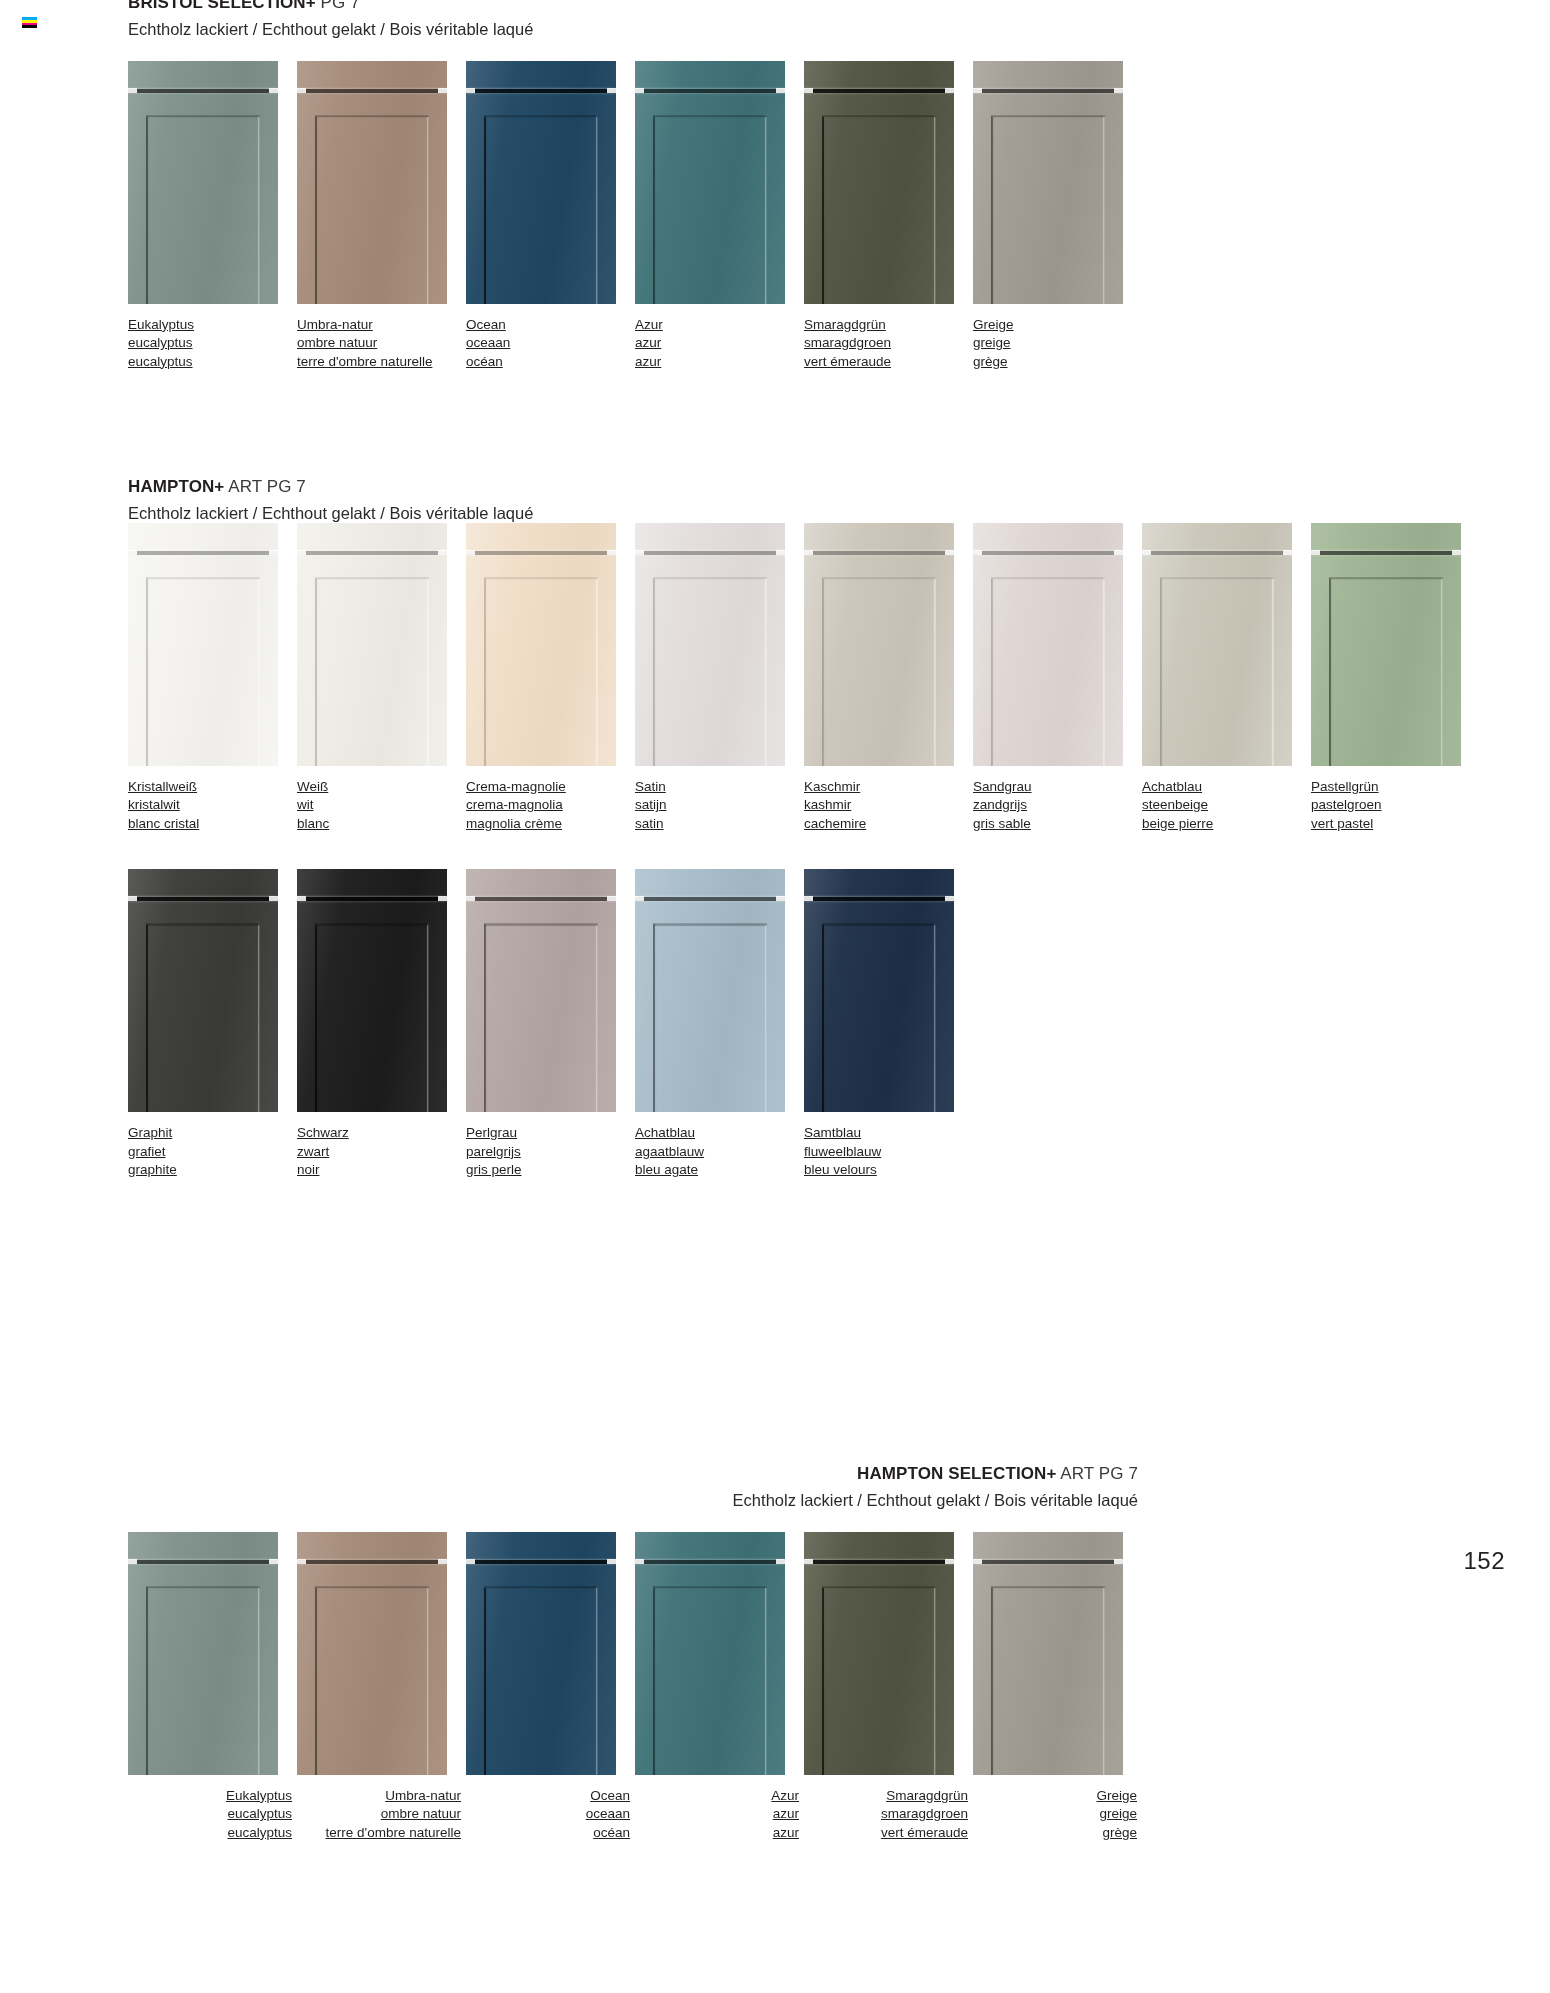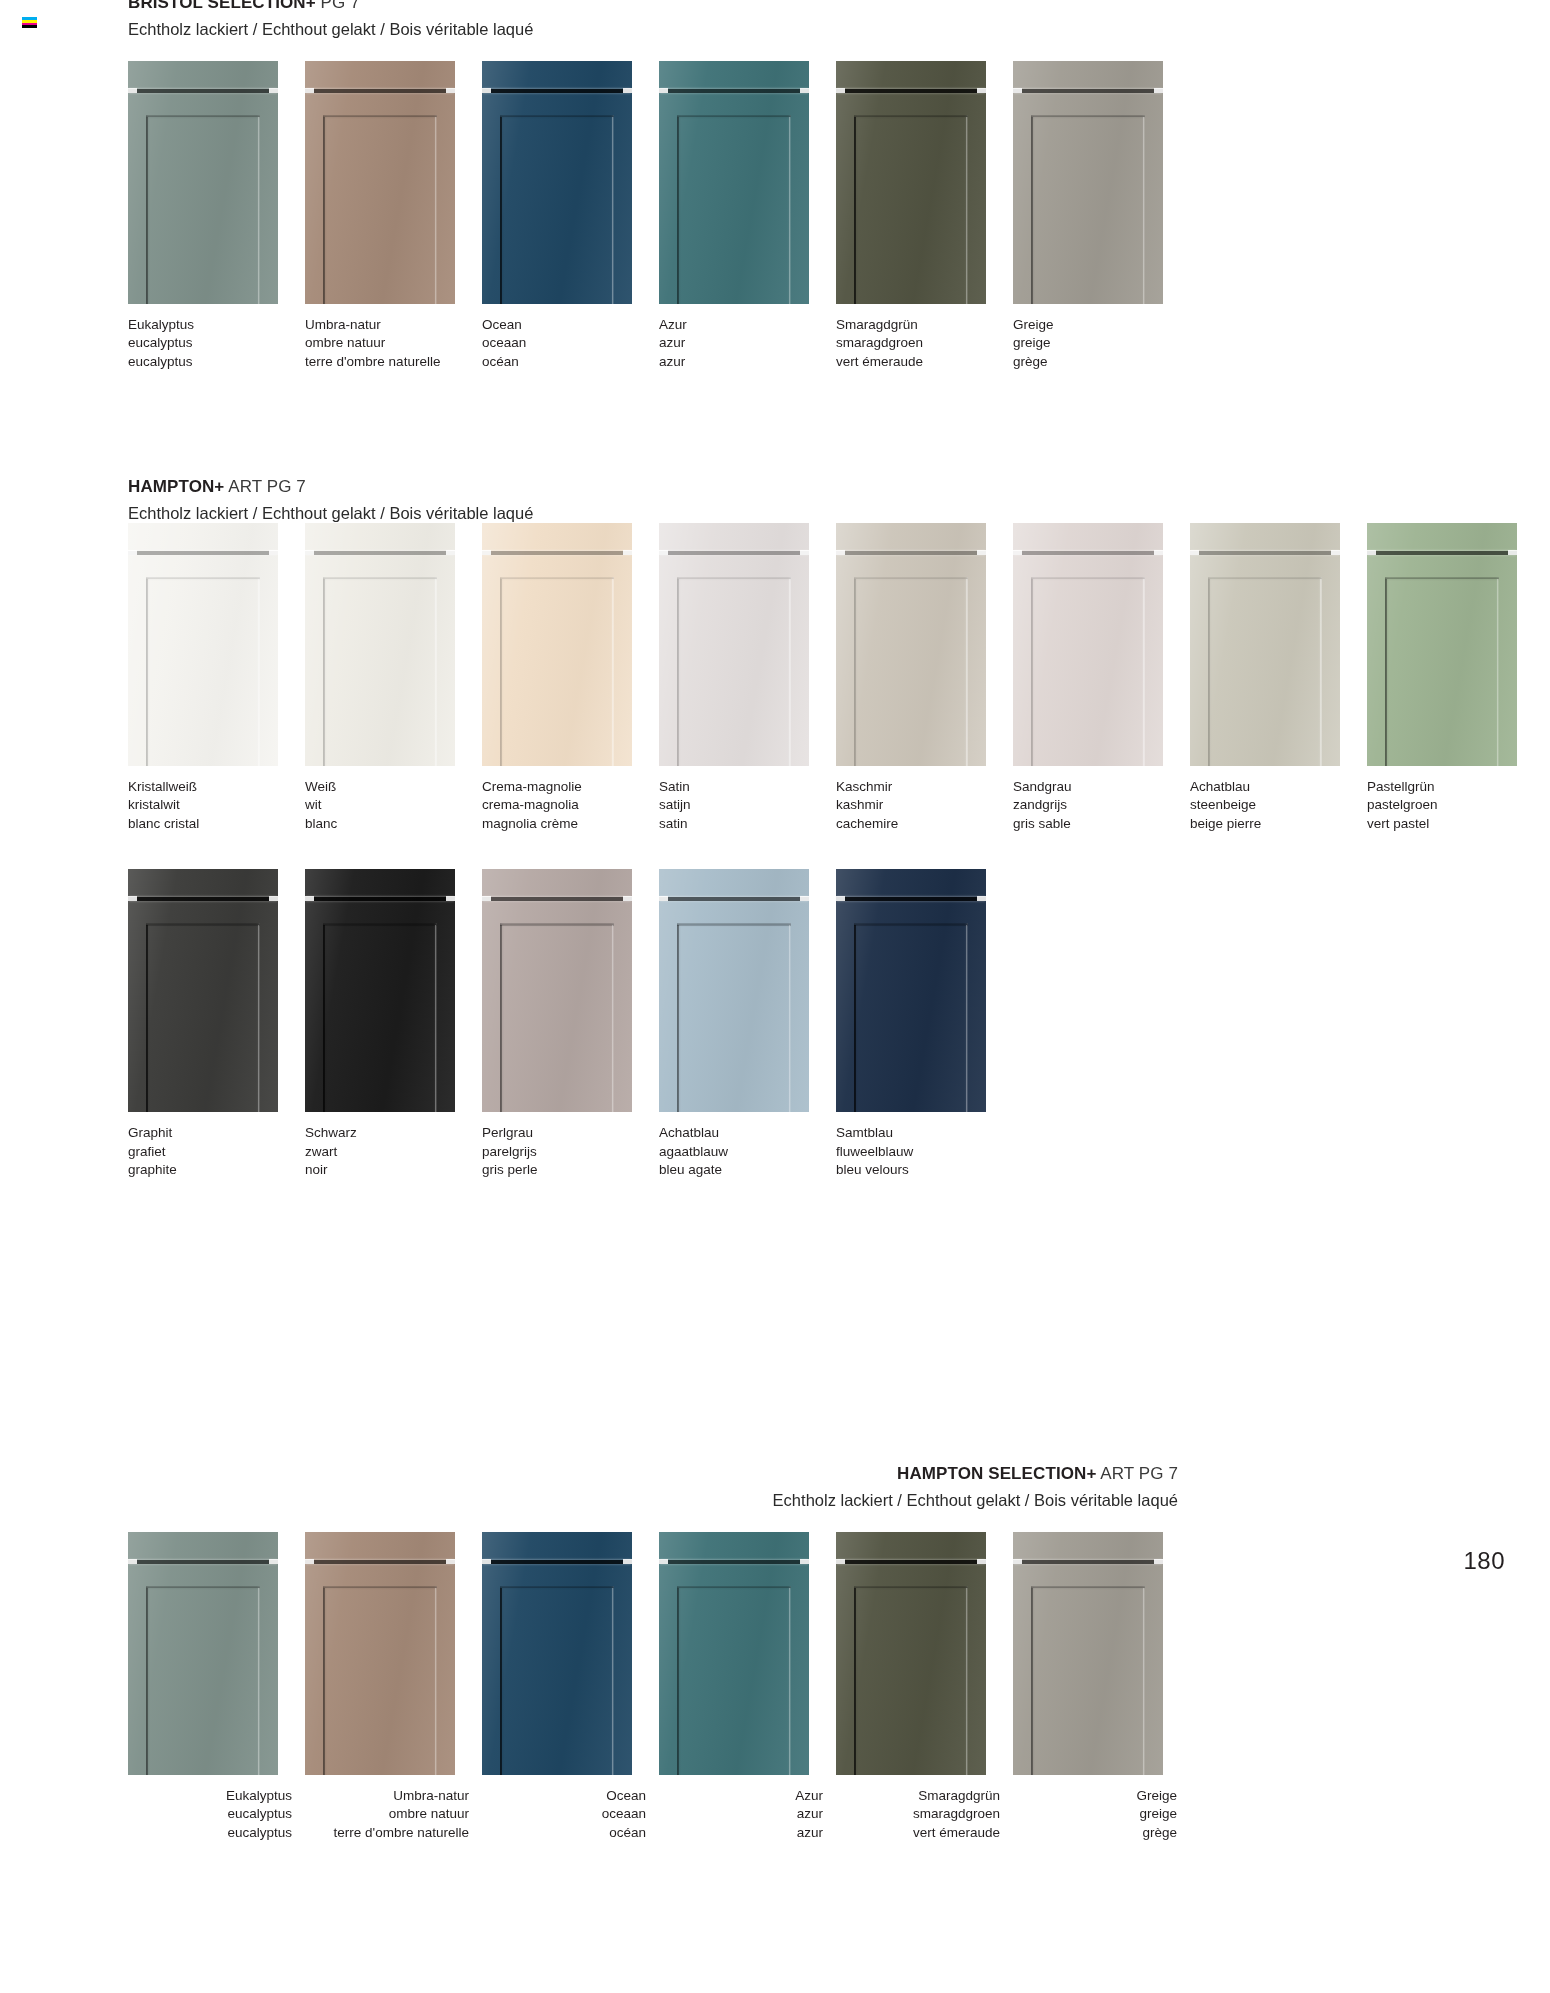--- a/index.html
+++ b/index.html
@@ -37,21 +37,22 @@
   .sec-sub {
     margin-top: 7px;
     font-size: 16.5px;
     color: #2a2a2a;
     white-space: nowrap;
     line-height: 1.15;
   }
 
   .row {
     display: flex;
-    gap: 12px;
+    gap: 4px;
+    text-decoration: underline;
   }
   .cell { width: 164px; margin-right: 1px; }
 
   
   .door {
     position: relative;
     width: 150px;
     height: 243px;
     overflow: hidden;
   }
@@ -631,14 +632,14 @@
             <div class="labels">
               <div>Greige</div>
               <div>greige</div>
               <div>grège</div>
             </div>
           </div>
         </div>
       </div>
     </div>
 
-  <div class="page-no">180</div>
+  <div class="page-no">152</div>
 </div>
 
 </body></html>

